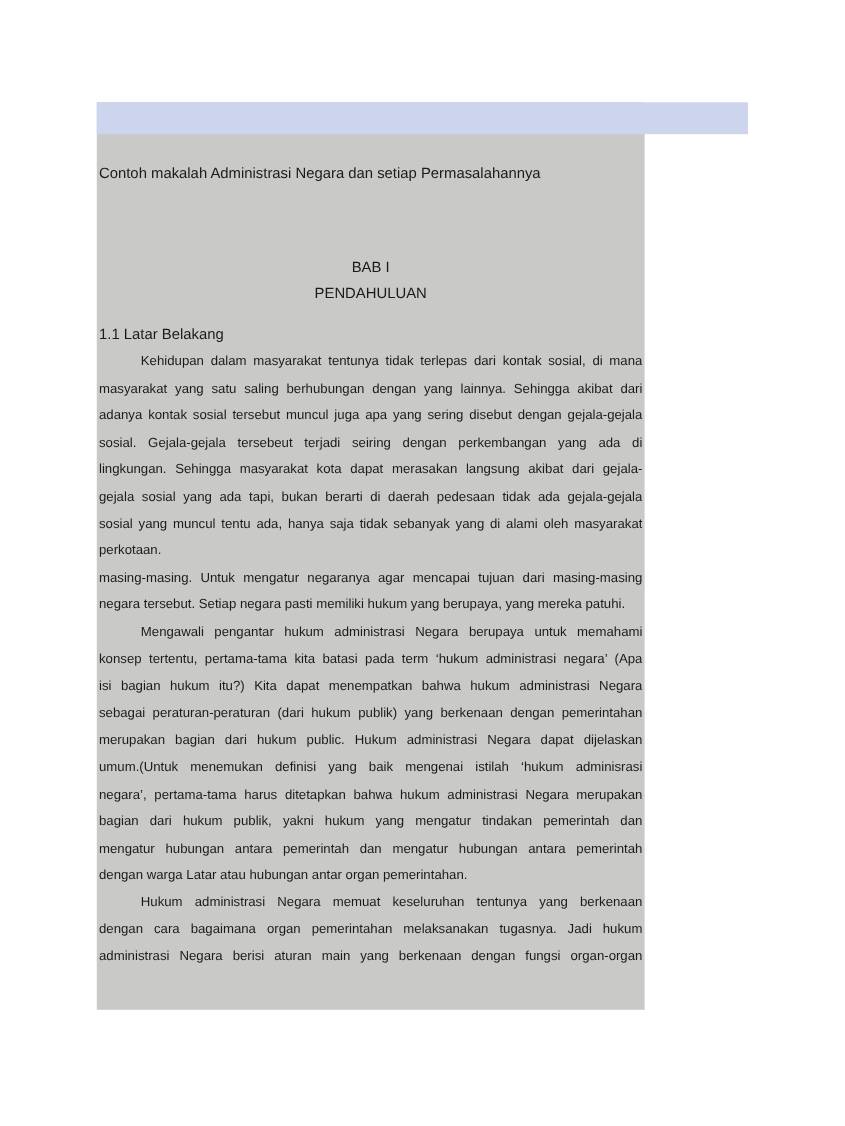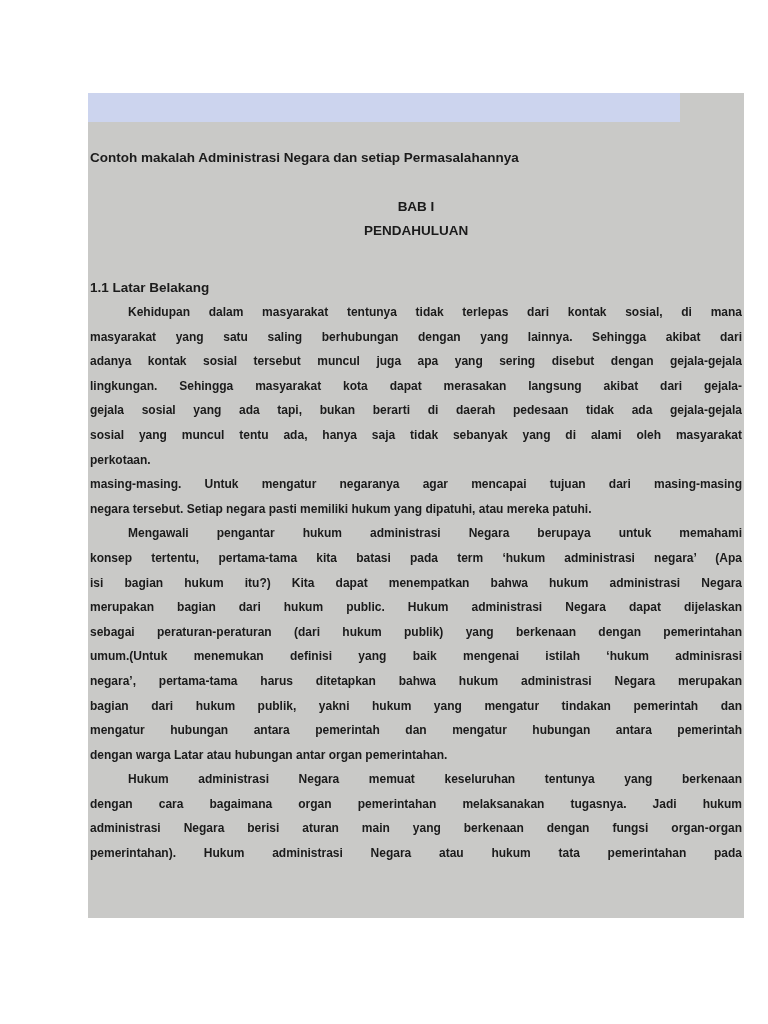--- a/index.html
+++ b/index.html
@@ -16,47 +16,47 @@
     overflow: hidden;
   }
   .canvas {
     position: relative;
     width: 768px; height: 1024px;
     background: var(--canvas-bg);
   }
   .doc-page {
     position: absolute;
     left: 88px; top: 93px;
-    width: 656px; height: 825px;
+    width: 498px; height: 825px;
     background: var(--page-bg);
     color: var(--text-color);
-    font-weight: 700;
+    font-weight: 400;
   }
   .header-strip {
     width: 592px; height: 29px;
     background: var(--strip-bg);
   }
   .doc-title {
     margin-top: 23px;
     padding: 0 2px;
     height: 25px; line-height: 25px;
     font-size: 13.5px;
     white-space: nowrap;
   }
   .chapter-heading {
-    margin-top: 25px;
+    margin-top: 61px;
     text-align: center;
   }
   .chapter-heading .ch-line {
     height: 24px; line-height: 24px;
     font-size: 13.5px;
     white-space: nowrap;
   }
   .section-heading {
-    margin-top: 32px;
+    margin-top: 12px;
     padding: 0 2px;
     height: 25px; line-height: 25px;
     font-size: 13.5px;
     white-space: nowrap;
   }
   .paragraphs { padding: 0 2px; }
   .line {
     height: 24.6px; line-height: 24.6px;
     font-size: 12px;
     white-space: nowrap;
@@ -79,42 +79,42 @@
     <div class="chapter-heading">
       <div class="ch-line">BAB I</div>
       <div class="ch-line">PENDAHULUAN</div>
     </div>
     <div class="section-heading">1.1 Latar Belakang</div>
     <div class="paragraphs" id="paragraphs">
         <div>
           <div class="line j ind">Kehidupan dalam masyarakat tentunya tidak terlepas dari kontak sosial, di mana</div>
           <div class="line j">masyarakat yang satu saling berhubungan dengan yang lainnya. Sehingga akibat dari</div>
           <div class="line j">adanya kontak sosial tersebut muncul juga apa yang sering disebut dengan gejala-gejala</div>
+          <div class="line j">sosial. Gejala-gejala tersebeut terjadi seiring dengan perkembangan yang ada di</div>
           <div class="line j">lingkungan. Sehingga masyarakat kota dapat merasakan langsung akibat dari gejala-</div>
           <div class="line j">gejala sosial yang ada tapi, bukan berarti di daerah pedesaan tidak ada gejala-gejala</div>
           <div class="line j">sosial yang muncul tentu ada, hanya saja tidak sebanyak yang di alami oleh masyarakat</div>
           <div class="line">perkotaan.</div>
         </div>
         <div>
           <div class="line j">masing-masing. Untuk mengatur negaranya agar mencapai tujuan dari masing-masing</div>
-          <div class="line">negara tersebut. Setiap negara pasti memiliki hukum yang dipatuhi, atau mereka patuhi.</div>
+          <div class="line">negara tersebut. Setiap negara pasti memiliki hukum yang berupaya, yang mereka patuhi.</div>
         </div>
         <div>
           <div class="line j ind">Mengawali pengantar hukum administrasi Negara berupaya untuk memahami</div>
           <div class="line j">konsep tertentu, pertama-tama kita batasi pada term ‘hukum administrasi negara’ (Apa</div>
           <div class="line j">isi bagian hukum itu?) Kita dapat menempatkan bahwa hukum administrasi Negara</div>
+          <div class="line j">sebagai peraturan-peraturan (dari hukum publik) yang berkenaan dengan pemerintahan</div>
           <div class="line j">merupakan bagian dari hukum public. Hukum administrasi Negara dapat dijelaskan</div>
-          <div class="line j">sebagai peraturan-peraturan (dari hukum publik) yang berkenaan dengan pemerintahan</div>
           <div class="line j">umum.(Untuk menemukan definisi yang baik mengenai istilah ‘hukum adminisrasi</div>
           <div class="line j">negara’, pertama-tama harus ditetapkan bahwa hukum administrasi Negara merupakan</div>
           <div class="line j">bagian dari hukum publik, yakni hukum yang mengatur tindakan pemerintah dan</div>
           <div class="line j">mengatur hubungan antara pemerintah dan mengatur hubungan antara pemerintah</div>
           <div class="line">dengan warga Latar atau hubungan antar organ pemerintahan.</div>
         </div>
         <div>
           <div class="line j ind">Hukum administrasi Negara memuat keseluruhan tentunya yang berkenaan</div>
           <div class="line j">dengan cara bagaimana organ pemerintahan melaksanakan tugasnya. Jadi hukum</div>
           <div class="line j">administrasi Negara berisi aturan main yang berkenaan dengan fungsi organ-organ</div>
-          <div class="line j">pemerintahan). Hukum administrasi Negara atau hukum tata pemerintahan pada</div>
         </div>
       </div>
   </div>
 </div>
 
 </body></html>

